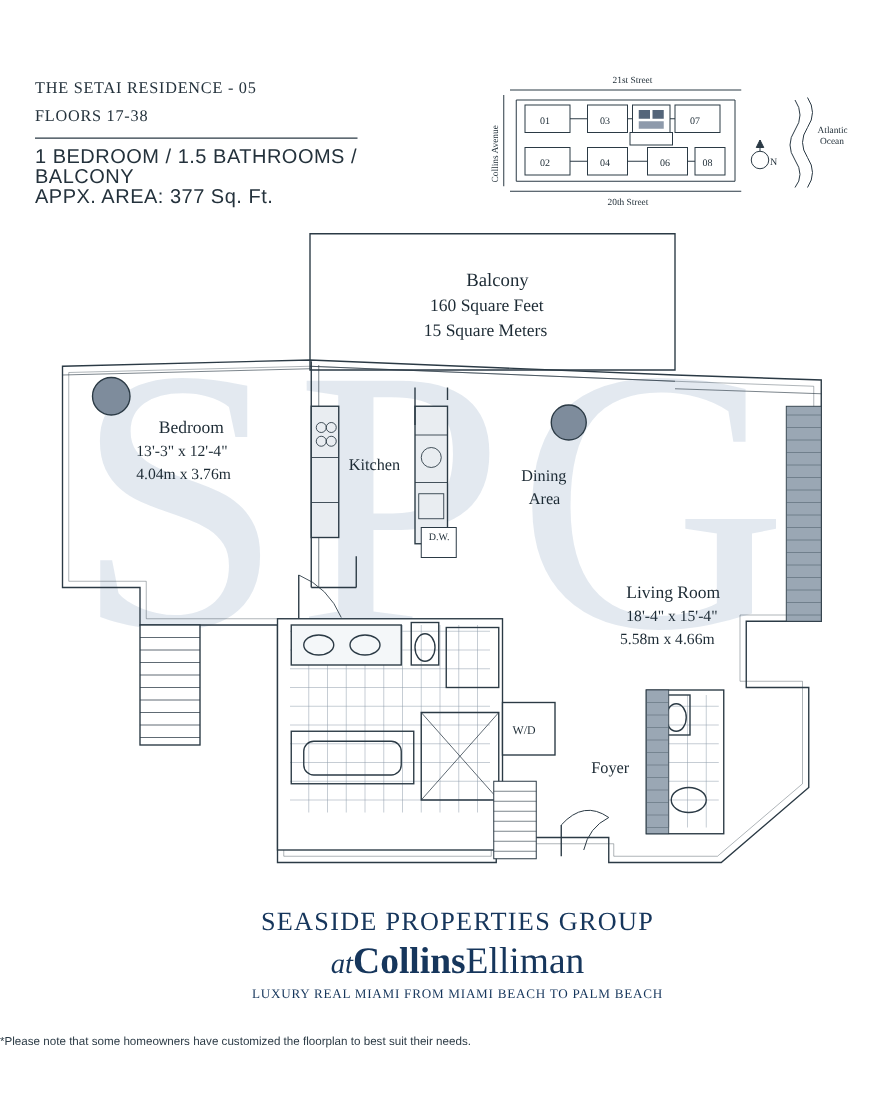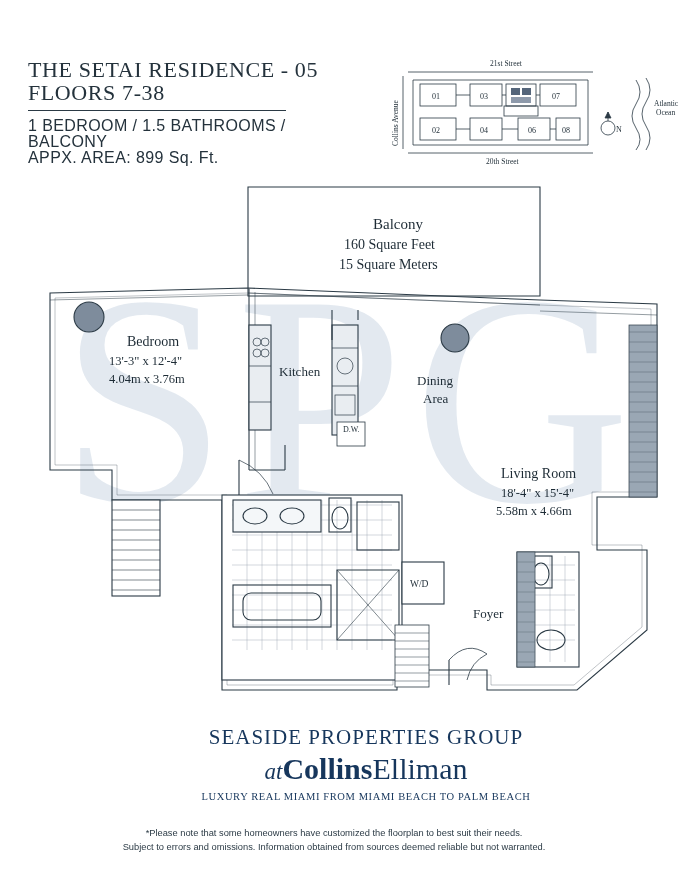--- a/index.html
+++ b/index.html
@@ -34,21 +34,21 @@
 
   
   .header {
     position: absolute;
     left: 28px; top: 58px;
     width: 300px;
     z-index: 3;
   }
   .title-line1, .title-line2 {
     font-family: "Liberation Serif", serif;
-    font-size: 22px;
+    font-size: 13px;
     letter-spacing: 0.6px;
     color: #24323c;
     line-height: 23px;
   }
   .title-rule {
     width: 258px;
     height: 1px;
     background: #2b3a45;
     margin: 6px 0 7px 0;
   }
@@ -116,41 +116,41 @@
     font-size: 10.5px;
     letter-spacing: 0.6px;
     color: #16365c;
     margin-top: 2px;
   }
 
   .disclaimer {
     position: absolute;
     left: 0; top: 826px;
     width: 668px;
-    text-align: center;
+    text-align: left;
     z-index: 3;
   }
   .disclaimer div {
     font-family: "Liberation Sans", sans-serif;
     font-size: 9.3px;
     color: #2c3b46;
     line-height: 14px;
   }
 </style>
 </head>
 <body>
 
 <div class="watermark">SPG</div>
 
 <div class="header">
   <div class="title-line1">THE SETAI RESIDENCE - 05</div>
-  <div class="title-line2">FLOORS 7-38</div>
+  <div class="title-line2">FLOORS 17-38</div>
   <div class="title-rule"></div>
   <div class="sub1">1 BEDROOM / 1.5 BATHROOMS / BALCONY</div>
-  <div class="sub2">APPX. AREA:  899 Sq. Ft.</div>
+  <div class="sub2">APPX. AREA:  377 Sq. Ft.</div>
 </div>
 
 <div class="keyplan">
   <svg width="300" height="120" viewBox="0 0 300 120" xmlns="http://www.w3.org/2000/svg">
     <g fill="none" stroke="#2b3a45" stroke-width="0.8">
 
       <path d="M35 30 L35 95 L210 95 L210 30 Z"></path>
 
       <line x1="30" y1="22" x2="215" y2="22"></line>
 
@@ -402,14 +402,13 @@
 <div class="footer">
   <div class="brand-top">SEASIDE PROPERTIES GROUP</div>
   <div class="brand-mid">
     <span class="at">at</span><span class="de-bold">Collins</span><span class="de-light">Elliman</span>
   </div>
   <div class="brand-bot">LUXURY REAL MIAMI FROM MIAMI BEACH TO PALM BEACH</div>
 </div>
 
 <div class="disclaimer">
   <div>*Please note that some homeowners have customized the floorplan to best suit their needs.</div>
-  <div>Subject to errors and omissions. Information obtained from sources deemed reliable but not warranted.</div>
 </div>
 
 </body></html>

